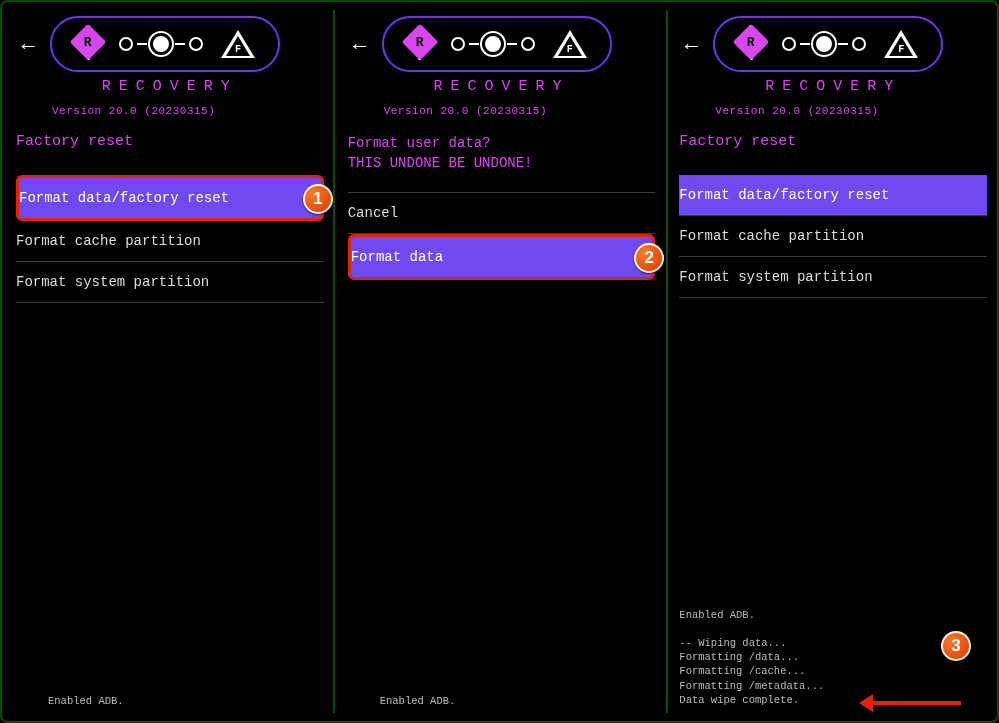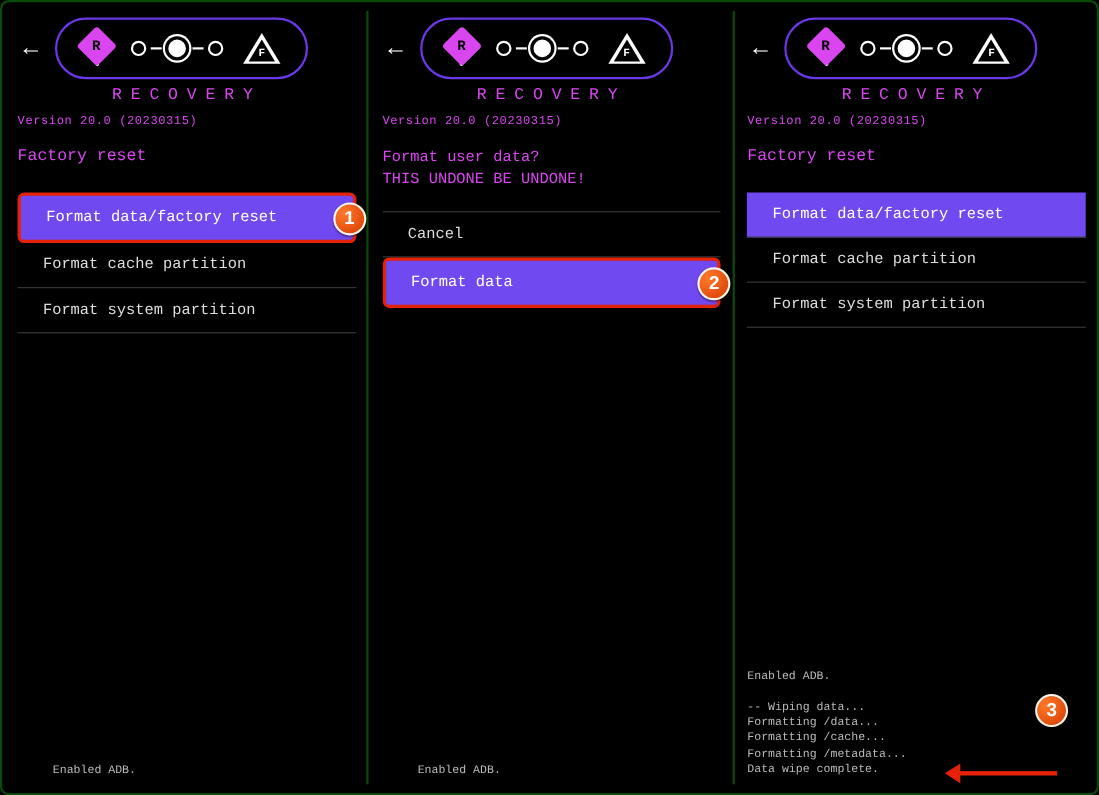--- a/index.html
+++ b/index.html
@@ -97,36 +97,37 @@
     letter-spacing: 8px;
     text-align: center;
     margin: 4px 0 10px 0;
     font-weight: 500;
   }
   .version {
     color: #d946ef;
     font-size: 11px;
     margin-bottom: 16px;
     letter-spacing: 0.5px;
+    margin-left: 36px;
   }
   .section-title {
     color: #d946ef;
     font-size: 15px;
     margin-bottom: 25px;
   }
   .warning {
     color: #d946ef;
     font-size: 14px;
     line-height: 1.45;
     margin-bottom: 18px;
   }
   .menu-item {
     color: #ddd;
     font-size: 14px;
-    padding: 12px 23px;
+    padding: 12px 0;
     border-bottom: 1px solid #3a3a3a;
     position: relative;
   }
   .menu-item.sel {
     background: #7149f0;
     color: #fff;
   }
   .callout {
     border: 3px solid #e52207;
     border-radius: 6px;

